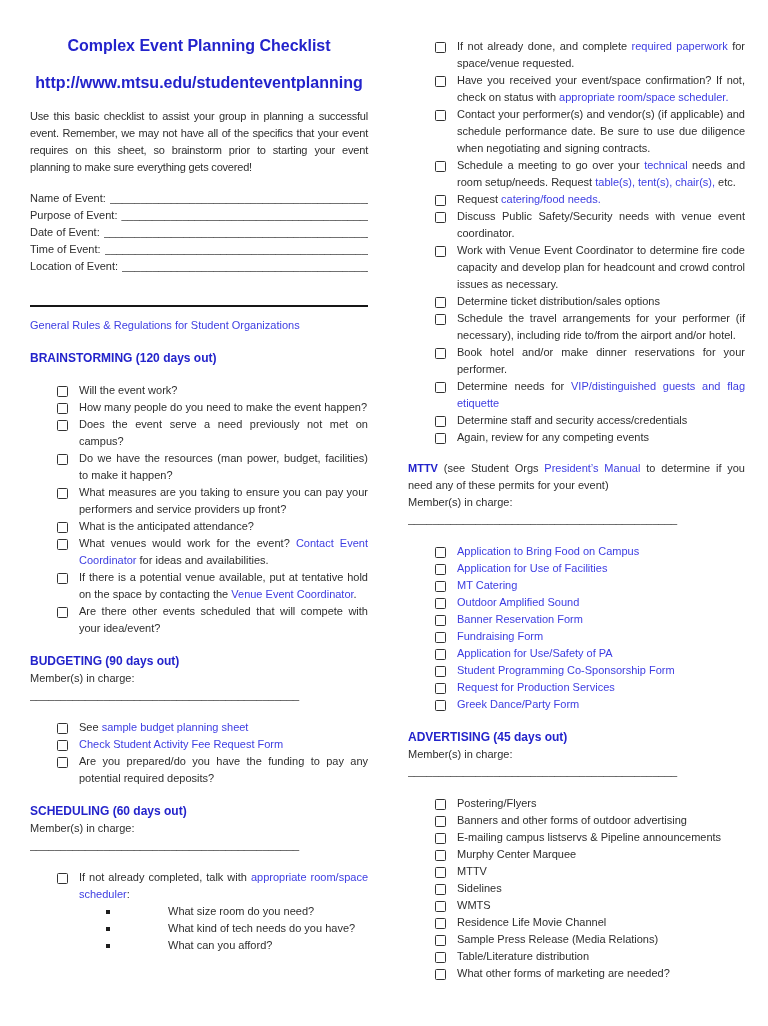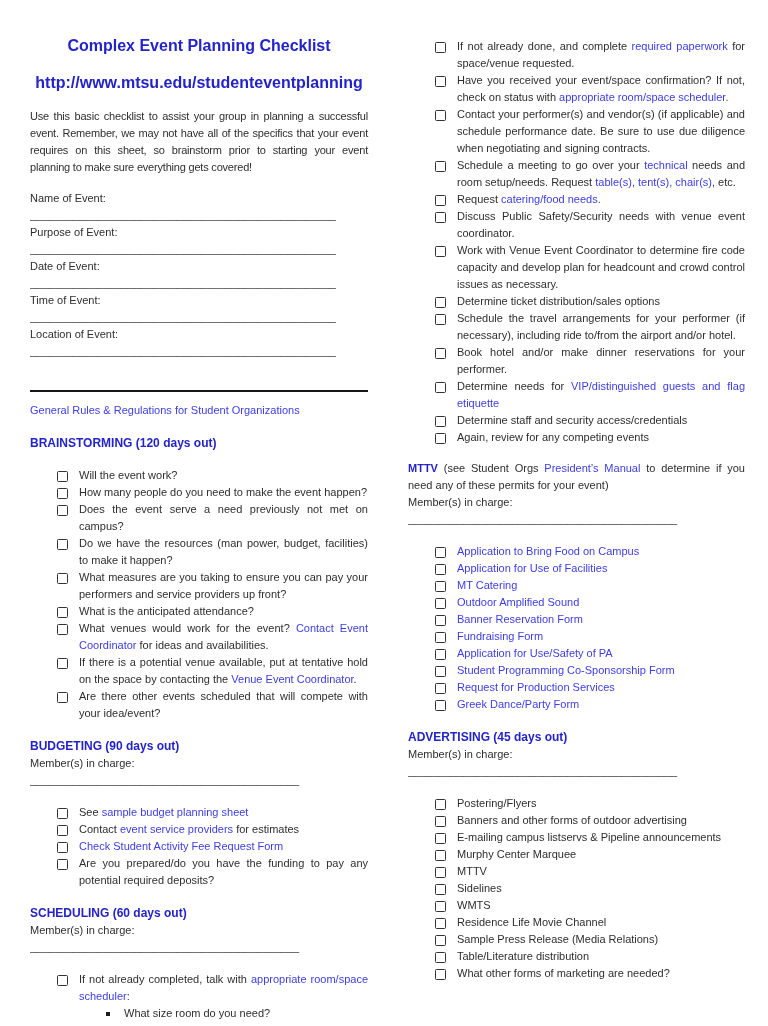--- a/index.html
+++ b/index.html
@@ -14,21 +14,21 @@
   .col-right{width:337px;padding-top:4px;}
 
   .doc-title{
     color:var(--blue,#2323cb);font-weight:bold;font-size:16px;line-height:20px;
     text-align:center;margin-top:2px;
   }
   .doc-url{margin-top:17px;}
   .intro{margin:15px 0 0 0;text-align:justify;letter-spacing:-0.2px;}
 
   .fields{margin-top:14px;}
-  .field-row{display:flex;flex-direction:column;}
+  .field-row{display:flex;}
   .field-label{white-space:nowrap;margin-right:4px;}
   .blank{flex:1;overflow:hidden;white-space:nowrap;color:#3a3a3a;}
   .mblank{margin-right:20px;}
 
   .divider{height:2px;background:#161616;margin-top:30px;}
   .gen-link{color:var(--link,#3d3de2);margin-top:10px;}
 
   .sec-head{color:var(--blue,#2323cb);font-weight:bold;font-size:12px;margin-top:16px;}
   .member-row{display:flex;flex-direction:column;}
 
@@ -36,21 +36,21 @@
   .check-list.first{margin-top:0;}
   .check-item{display:flex;padding-left:27px;}
   .cbx{
     width:9px;height:9px;flex:none;border:1.4px solid #333;border-radius:1.5px;
     margin:3.5px 11px 0 0;background:#fff;
   }
   .itxt{flex:1;text-align:justify;}
   .lnk{color:var(--link,#3d3de2);}
   .head-seg{color:var(--blue,#2323cb);font-weight:bold;}
 
-  .sub-item{display:flex;padding-left:76px;}
+  .sub-item{display:flex;padding-left:76px;gap:44px;}
   .sq{width:4px;height:4px;background:#1d1d1d;flex:none;margin:6.5px 14px 0 0;}
   .stxt{flex:1;}
 
   .forms-intro{margin:14px 0 0 0;text-align:justify;}
 </style>
 </head>
 <body>
 
 <div class="page">
 
@@ -132,24 +132,20 @@
       <span class="field-label">Member(s) in charge:</span>
       <span class="blank mblank">____________________________________________</span>
     </div>
     <div class="check-list">
         <div class="check-item">
           <span class="cbx"></span>
           <div class="itxt"><span>See </span><span class="lnk">sample budget planning sheet</span></div>
         </div>
         <div class="check-item">
           <span class="cbx"></span>
-          <div class="itxt"><span>Contact </span><span class="lnk">event service providers</span><span> for estimates</span></div>
-        </div>
-        <div class="check-item">
-          <span class="cbx"></span>
           <div class="itxt"><span class="lnk">Check Student Activity Fee Request Form</span></div>
         </div>
         <div class="check-item">
           <span class="cbx"></span>
           <div class="itxt"><span>Are you prepared/do you have the funding to pay any potential required deposits?</span></div>
         </div>
       </div>
 
     <div class="sec-head">SCHEDULING (60 days out)</div>
     <div class="member-row">

